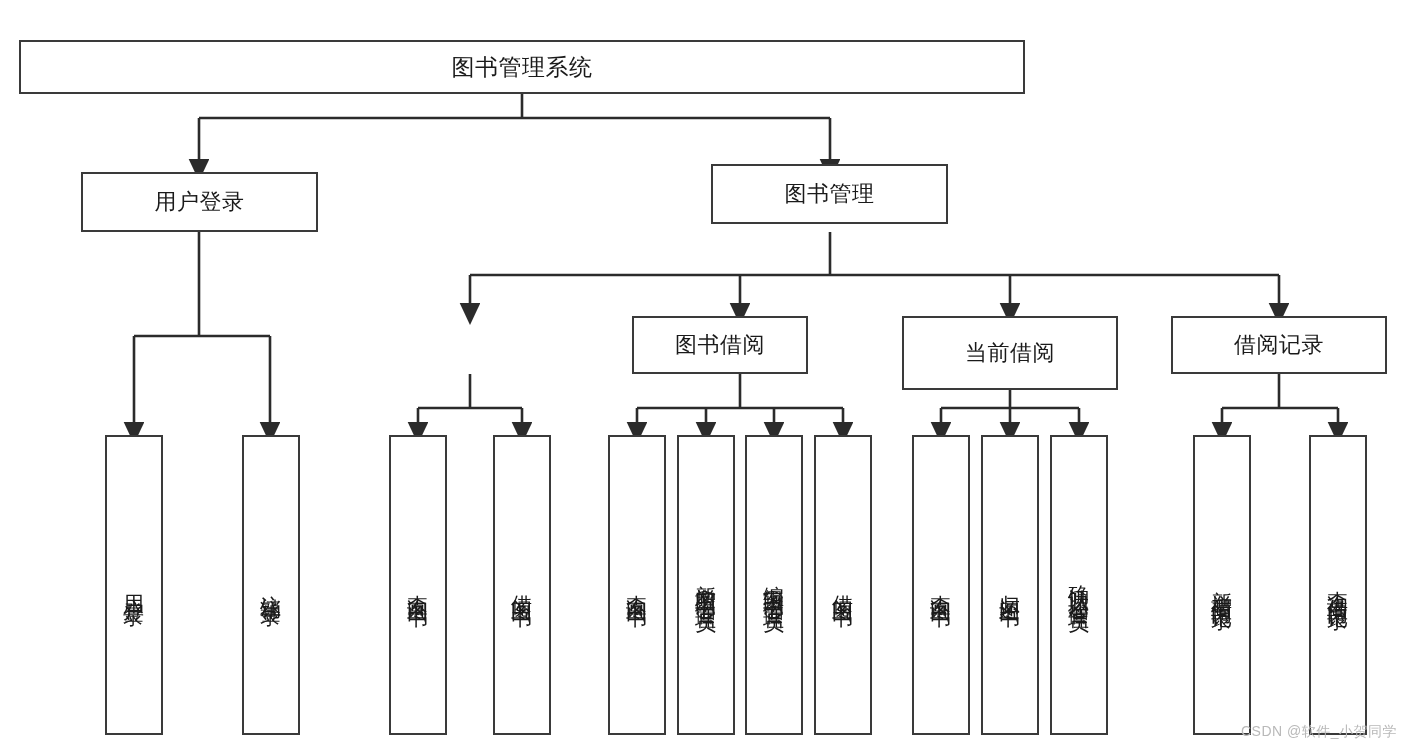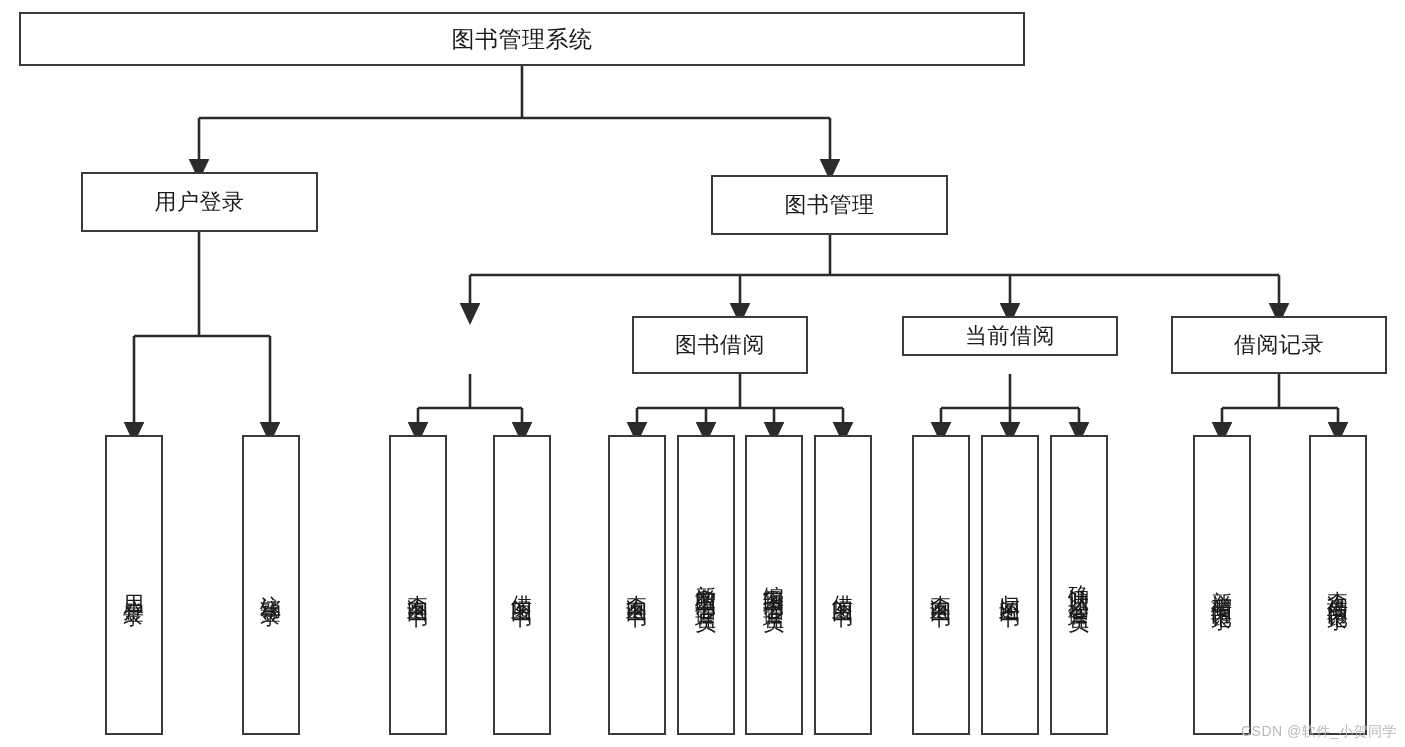--- a/index.html
+++ b/index.html
@@ -15,21 +15,21 @@
     box-sizing:border-box;
     background:#ffffff;
     border:2.5px solid #3a3a3a;
     display:flex;align-items:center;justify-content:center;
     color:#1a1a1a;
   }
   .node.h{ 
     font-size:22px;
     letter-spacing:0.5px;
   }
-  .node.title{font-size:23px;}
+  .node.title{font-size:23px;margin-top:28px;}
   .node.v{ 
     writing-mode:vertical-rl;
     text-orientation:upright;
     font-size:21px;
     letter-spacing:4px;
     line-height:1;
     padding-top:2px;
     align-items:center;
     justify-content:center;
   }
@@ -108,30 +108,30 @@
   </svg>
 
   <div class="node h title" style="left:19px;top:12px;width:1006px;height:54px;">
     <span>图书管理系统</span>
   </div>
 
   <div class="node h" style="left:81px;top:172px;width:237px;height:60px;">
     <span>用户登录</span>
   </div>
 
-  <div class="node h" style="left:711px;top:175px;width:237px;height:60px;">
+  <div class="node h" style="left:711px;top:164px;width:237px;height:60px;">
     <span>图书管理</span>
   </div>
 
 
   <div class="node h" style="left:632px;top:316px;width:176px;height:58px;">
     <span>图书借阅</span>
   </div>
 
-  <div class="node h" style="left:902px;top:316px;width:216px;height:40px;">
+  <div class="node h" style="left:902px;top:316px;width:216px;height:74px;">
     <span>当前借阅</span>
   </div>
 
   <div class="node h" style="left:1171px;top:316px;width:216px;height:58px;">
     <span>借阅记录</span>
   </div>
 
   <div class="node v" style="left:105px;top:435px;width:58px;height:300px;">
     <span class="vtxt">用户登录</span>
   </div>

